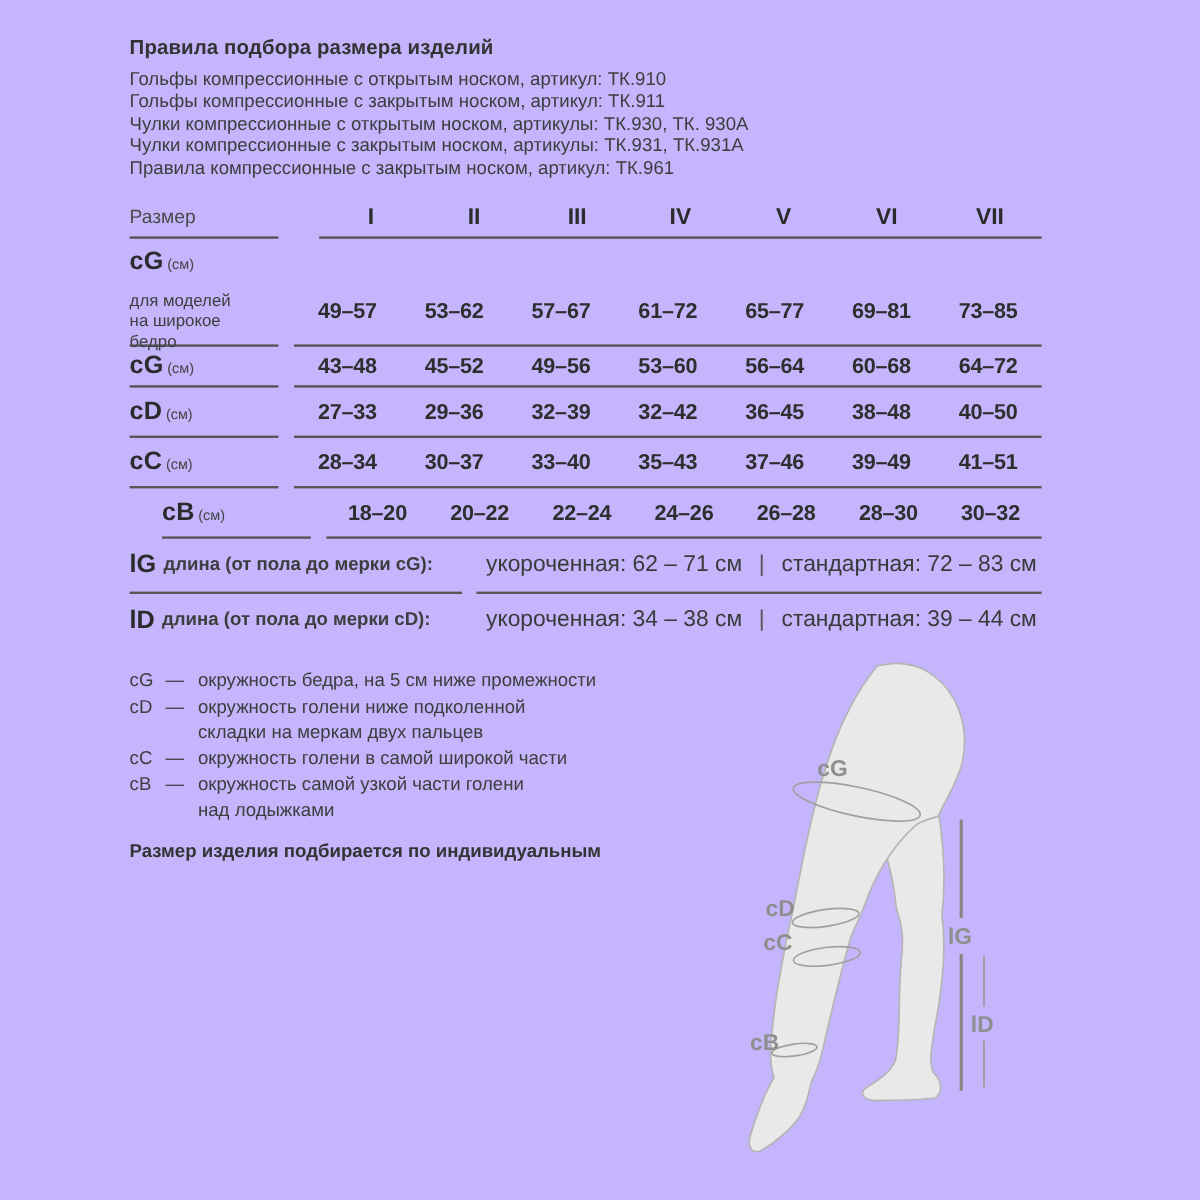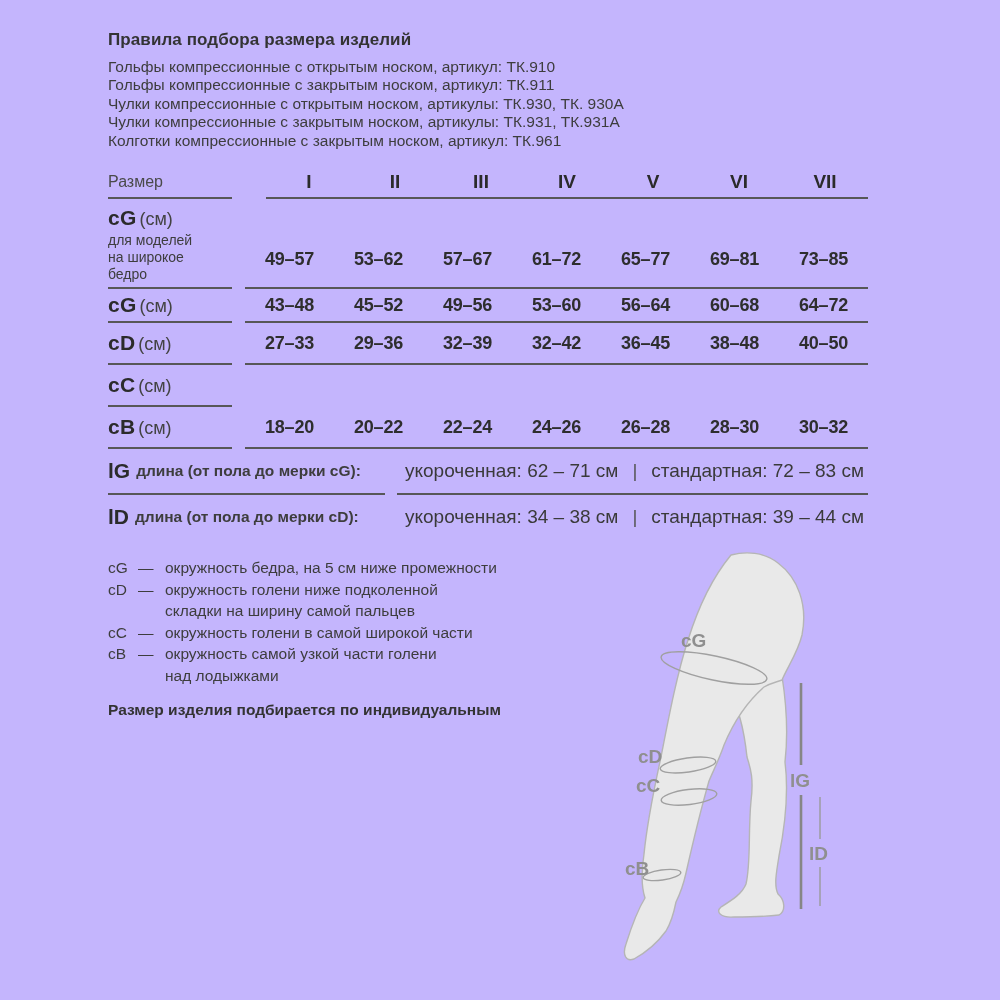--- a/index.html
+++ b/index.html
@@ -21,34 +21,34 @@
   .tlbl{width:124px;margin-right:13px;border-bottom:2px solid #575757;box-sizing:border-box;}
   .tdata{flex:1;border-bottom:2px solid #575757;display:flex;box-sizing:border-box;}
   .tcell{flex:1;text-align:center;}
 
   .trow.head{height:28px;gap:21px;}
   .trow.head .tlbl{font-size:16px;color:#4a4a4a;padding-top:2px;}
   .trow.head .tcell{font-size:19px;font-weight:700;color:#2b2b2b;}
 
   .rowlabel{white-space:nowrap;}
   .rowlabel .big{font-size:21px;font-weight:800;color:#2b2b2b;letter-spacing:.2px;}
-  .rowlabel .unit{font-size:18px;color:#434343;margin-left:3px;}
+  .rowlabel .unit{font-size:12px;color:#434343;margin-left:3px;}
 
   .trow.wide{height:90px;}
   .trow.wide .tlbl{padding-top:7px;}
-  .sub{margin-top:2px;}
+  .sub{margin-top:12px;}
   .sub span{display:block;font-size:14px;line-height:16.8px;color:#3d3d3d;}
   .trow.wide .tdata{align-items:flex-end;}
   .trow.wide .tcell{padding-bottom:17px;}
 
   .trow.std .tlbl{display:flex;align-items:center;}
   .trow.std .tdata{align-items:center;}
   .trow.r1{height:34px;}
   .trow.r2,.trow.r3{height:42px;}
-  .trow.r4{height:42px;}
+  .trow.r4{height:42px;margin-left:27px;}
 
   .val{font-size:18px;font-weight:700;color:#2e2e2e;letter-spacing:-.2px;}
 
   
   .lrow{display:flex;box-sizing:border-box;height:46px;}
   .lrow .llbl{width:277px;margin-right:12px;border-bottom:2px solid #575757;
               display:flex;align-items:center;box-sizing:border-box;white-space:nowrap;}
   .lrow .lvals{flex:1;border-bottom:2px solid #575757;display:flex;align-items:center;
                justify-content:space-between;box-sizing:border-box;padding:0 4px 0 8px;}
   .lrow.last{height:44px;}
@@ -83,21 +83,21 @@
 <div class="page">
   <div class="content">
 
     <div class="title">Правила подбора размера изделий</div>
 
     <div class="products">
       <div>Гольфы компрессионные с открытым носком, артикул: ТК.910</div>
       <div>Гольфы компрессионные с закрытым носком, артикул: ТК.911</div>
       <div>Чулки компрессионные с открытым носком, артикулы: ТК.930, ТК. 930А</div>
       <div>Чулки компрессионные с закрытым носком, артикулы: ТК.931, ТК.931А</div>
-      <div>Колготки компрессионные с закрытым носком, артикул: ТК.961</div>
+      <div>Правила компрессионные с закрытым носком, артикул: ТК.961</div>
     </div>
 
     <div class="size-table">
 
       <div class="trow head">
         <div class="tlbl">Размер</div>
         <div class="tdata">
           <span class="tcell">I</span>
           <span class="tcell">II</span>
           <span class="tcell">III</span>
@@ -157,20 +157,29 @@
           <span class="tcell val">36–45</span>
           <span class="tcell val">38–48</span>
           <span class="tcell val">40–50</span>
         </div>
       </div>
 
       <div class="trow std r3">
         <div class="tlbl">
           <span class="rowlabel"><span class="big">cC</span><span class="unit">(см)</span></span>
         </div>
+        <div class="tdata">
+          <span class="tcell val">28–34</span>
+          <span class="tcell val">30–37</span>
+          <span class="tcell val">33–40</span>
+          <span class="tcell val">35–43</span>
+          <span class="tcell val">37–46</span>
+          <span class="tcell val">39–49</span>
+          <span class="tcell val">41–51</span>
+        </div>
       </div>
 
       <div class="trow std r4">
         <div class="tlbl">
           <span class="rowlabel"><span class="big">cB</span><span class="unit">(см)</span></span>
         </div>
         <div class="tdata">
           <span class="tcell val">18–20</span>
           <span class="tcell val">20–22</span>
           <span class="tcell val">22–24</span>
@@ -214,21 +223,21 @@
         <span class="ldef">
             <span>окружность бедра, на 5 см ниже промежности</span>
             <span></span>
           </span>
       </div>
       <div class="legitem">
         <span class="term">cD</span>
           <span class="ldash">—</span>
         <span class="ldef">
             <span>окружность голени ниже подколенной</span>
-            <span>складки на ширину самой пальцев</span>
+            <span>складки на меркам двух пальцев</span>
           </span>
       </div>
       <div class="legitem">
         <span class="term">cC</span>
           <span class="ldash">—</span>
         <span class="ldef">
             <span>окружность голени в самой широкой части</span>
             <span></span>
           </span>
       </div>

